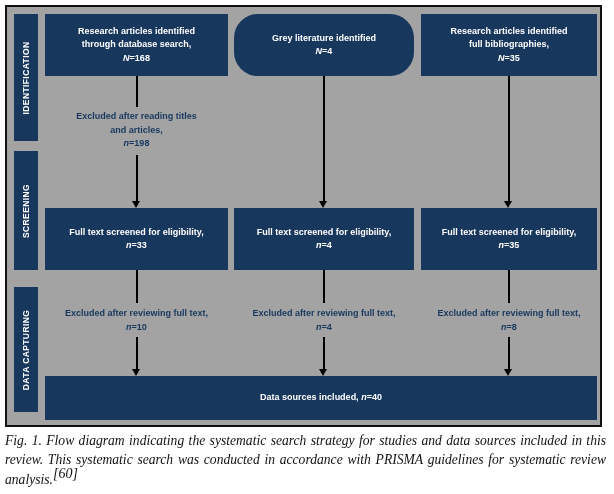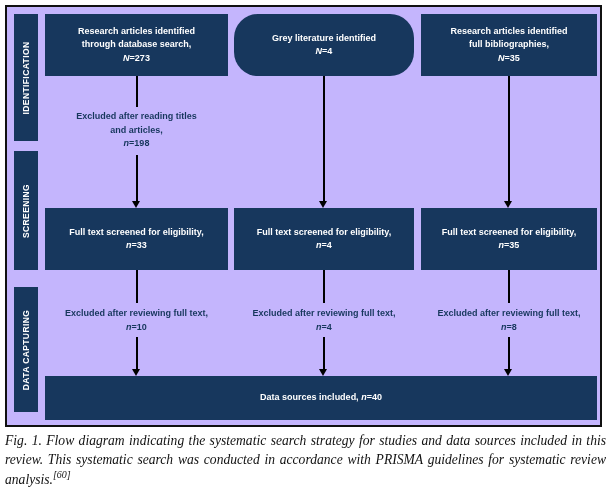--- a/index.html
+++ b/index.html
@@ -1,53 +1,53 @@
 <!DOCTYPE html>
 <html><head>
 <meta charset="utf-8">
 <style>
   html,body{margin:0;padding:0;background:#ffffff;}
   body{width:614px;height:494px;position:relative;font-family:"Liberation Sans",sans-serif;}
 
-  .frame{position:absolute;left:5px;top:5px;width:593px;height:418px;border:2px solid #111;background:#c4b5fd;}
+  .frame{position:absolute;left:5px;top:5px;width:593px;height:418px;border:2px solid #111;background:#a3a3a3;}
 
   .stage-bar{position:absolute;left:7px;width:24px;background:#17375d;display:flex;align-items:center;justify-content:center;overflow:visible;}
   .stage-label{transform:rotate(-90deg);white-space:nowrap;color:#fff;font-size:8.5px;font-weight:bold;letter-spacing:0.4px;}
 
   .flow-box{position:absolute;background:#17375d;color:#fff;display:flex;flex-direction:column;align-items:center;justify-content:center;text-align:center;font-size:9px;font-weight:600;line-height:1.45;padding:2px 4px;box-sizing:border-box;}
   .flow-box i{font-style:italic;font-weight:600;}
 
   .excl-text{position:absolute;color:#17375d;text-align:center;font-size:9px;font-weight:600;line-height:1.5;}
   .excl-text i{font-style:italic;}
 
   .vline{position:absolute;width:1.5px;background:#000;}
   .ahead{position:absolute;width:0;height:0;border-left:4.5px solid transparent;border-right:4.5px solid transparent;border-top:7px solid #000;}
 
   .caption{position:absolute;left:5px;top:431px;width:601px;font-family:"Liberation Serif",serif;font-style:italic;font-size:13.6px;line-height:1.42;color:#111;text-align:justify;}
-  .caption sup{font-size:10px;line-height:0;}
+  .caption sup{font-size:14px;line-height:0;}
 </style>
 </head>
 <body>
 
 <div class="frame">
 
   <div class="stage-bar" style="top:7px;height:127px;">
     <span class="stage-label">IDENTIFICATION</span>
   </div>
   <div class="stage-bar" style="top:144px;height:119px;">
     <span class="stage-label">SCREENING</span>
   </div>
   <div class="stage-bar" style="top:280px;height:125px;">
     <span class="stage-label">DATA CAPTURING</span>
   </div>
 
   <div class="flow-box" style="left:38px;top:7px;width:183px;height:62px;">
     <span>Research articles identified</span>
     <span>through database search,</span>
-    <span><i>N</i><span>=273</span></span>
+    <span><i>N</i><span>=168</span></span>
   </div>
   <div class="flow-box" style="left:227px;top:7px;width:180px;height:62px;border-radius:24px;">
     <span>Grey literature identified</span>
     <span><i>N</i><span>=4</span></span>
   </div>
   <div class="flow-box" style="left:414px;top:7px;width:176px;height:62px;">
     <span>Research articles identified</span>
     <span>full bibliographies,</span>
     <span><i>N</i><span>=35</span></span>
   </div>

